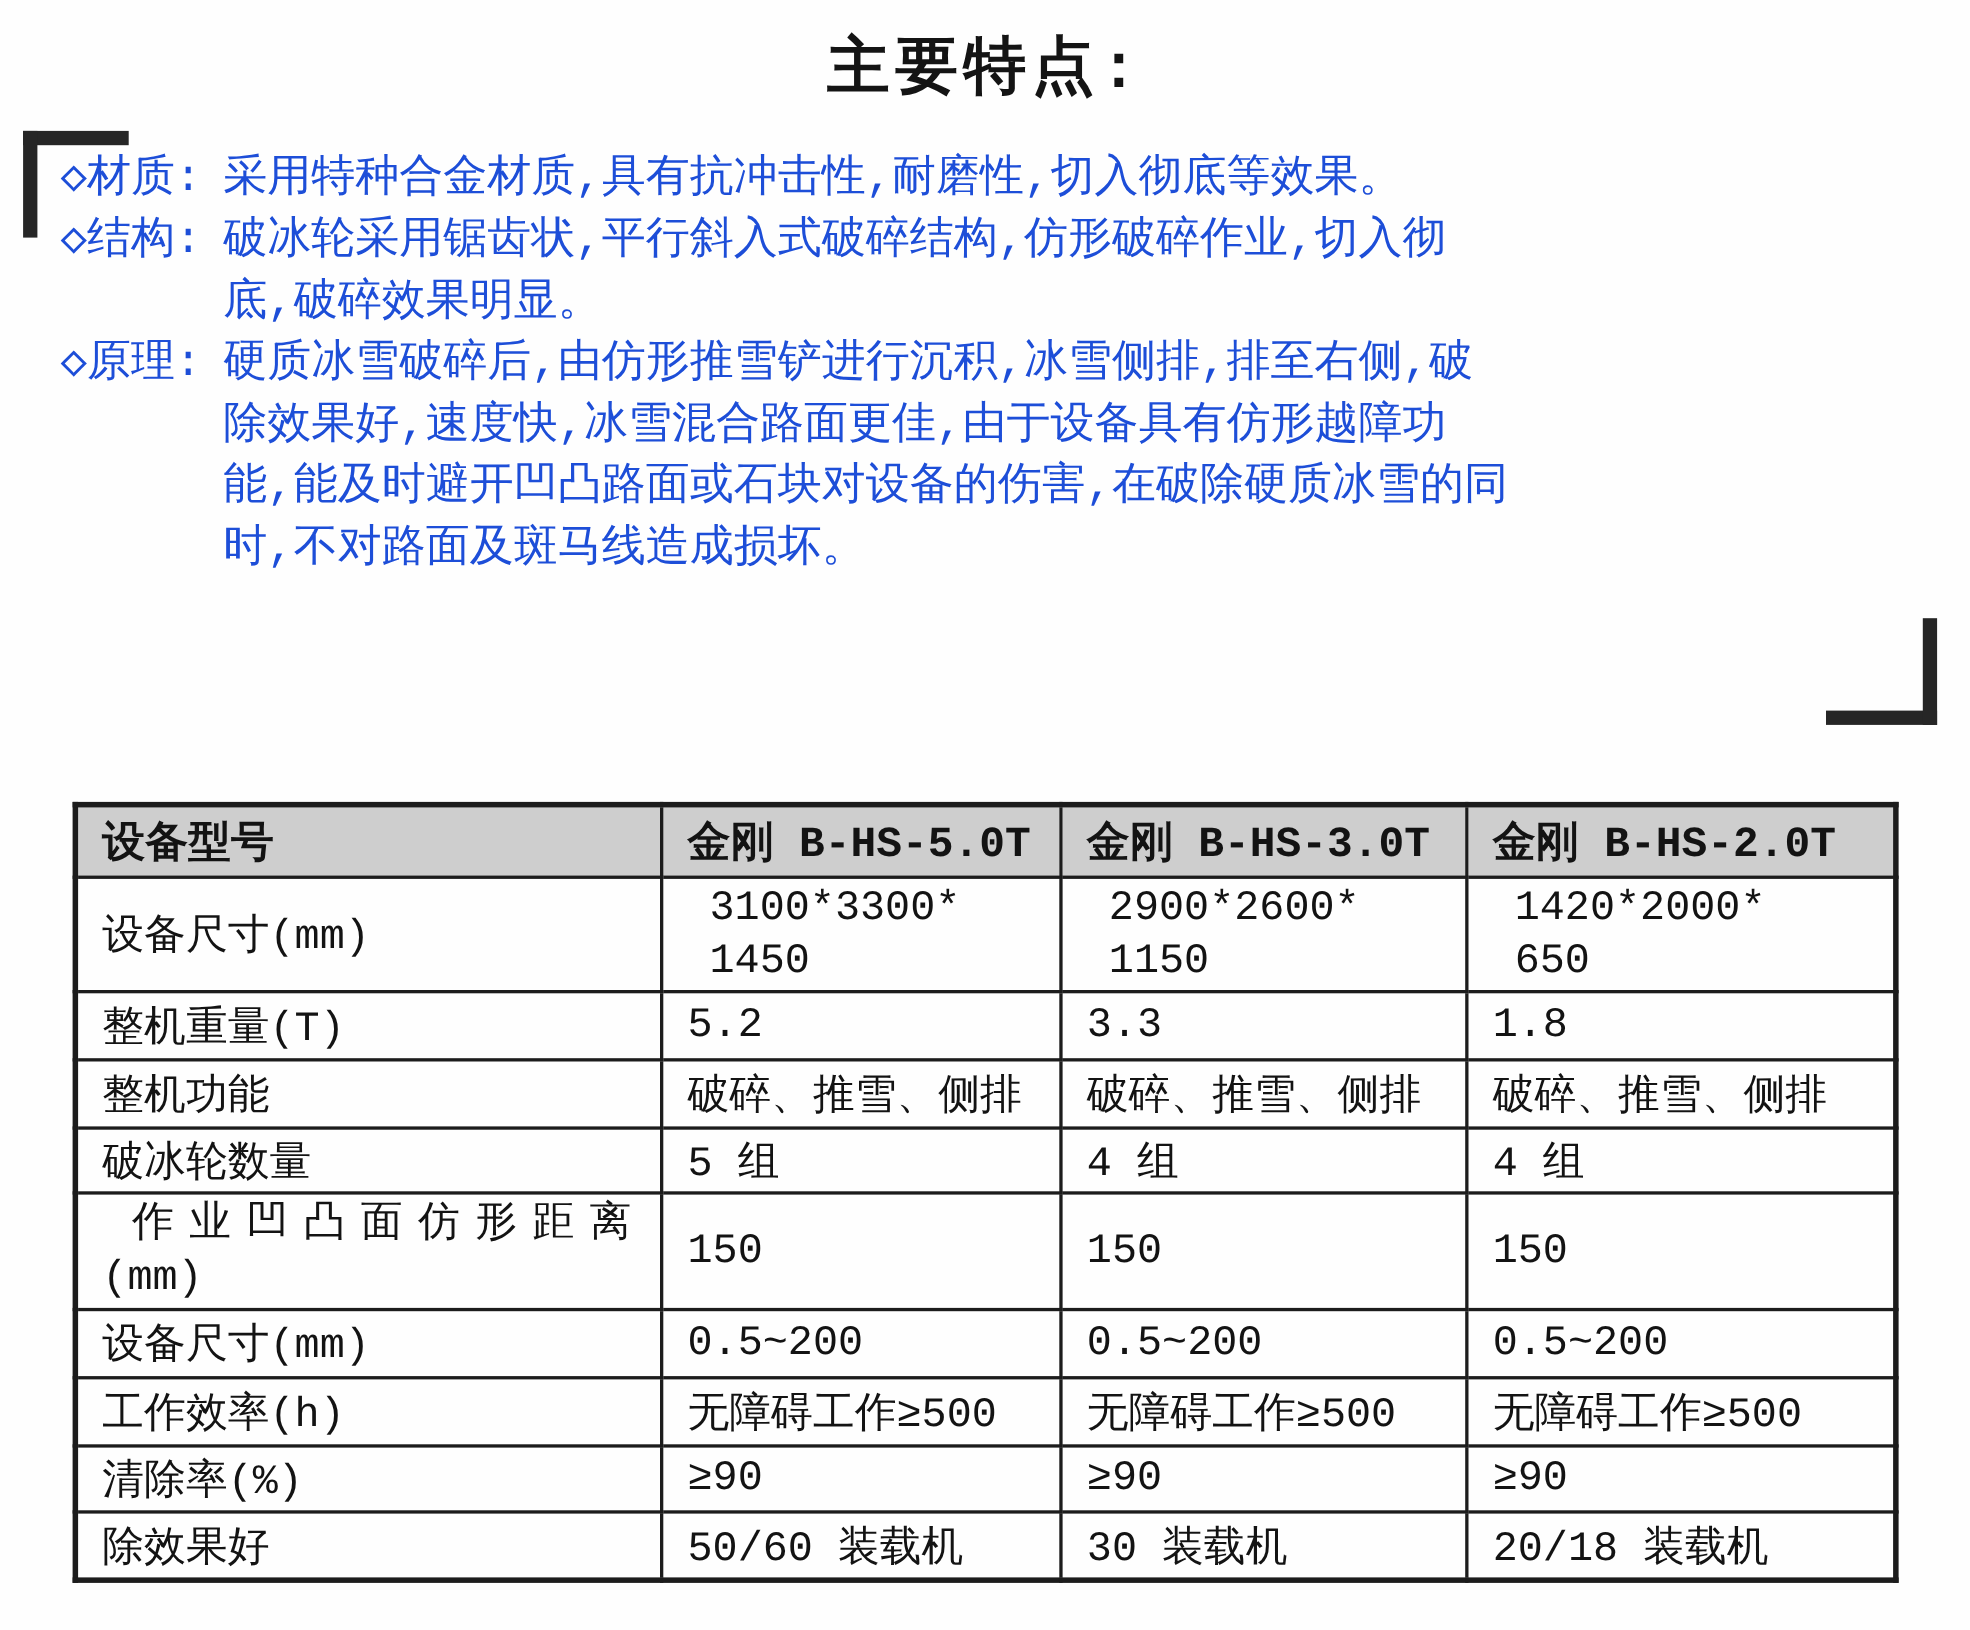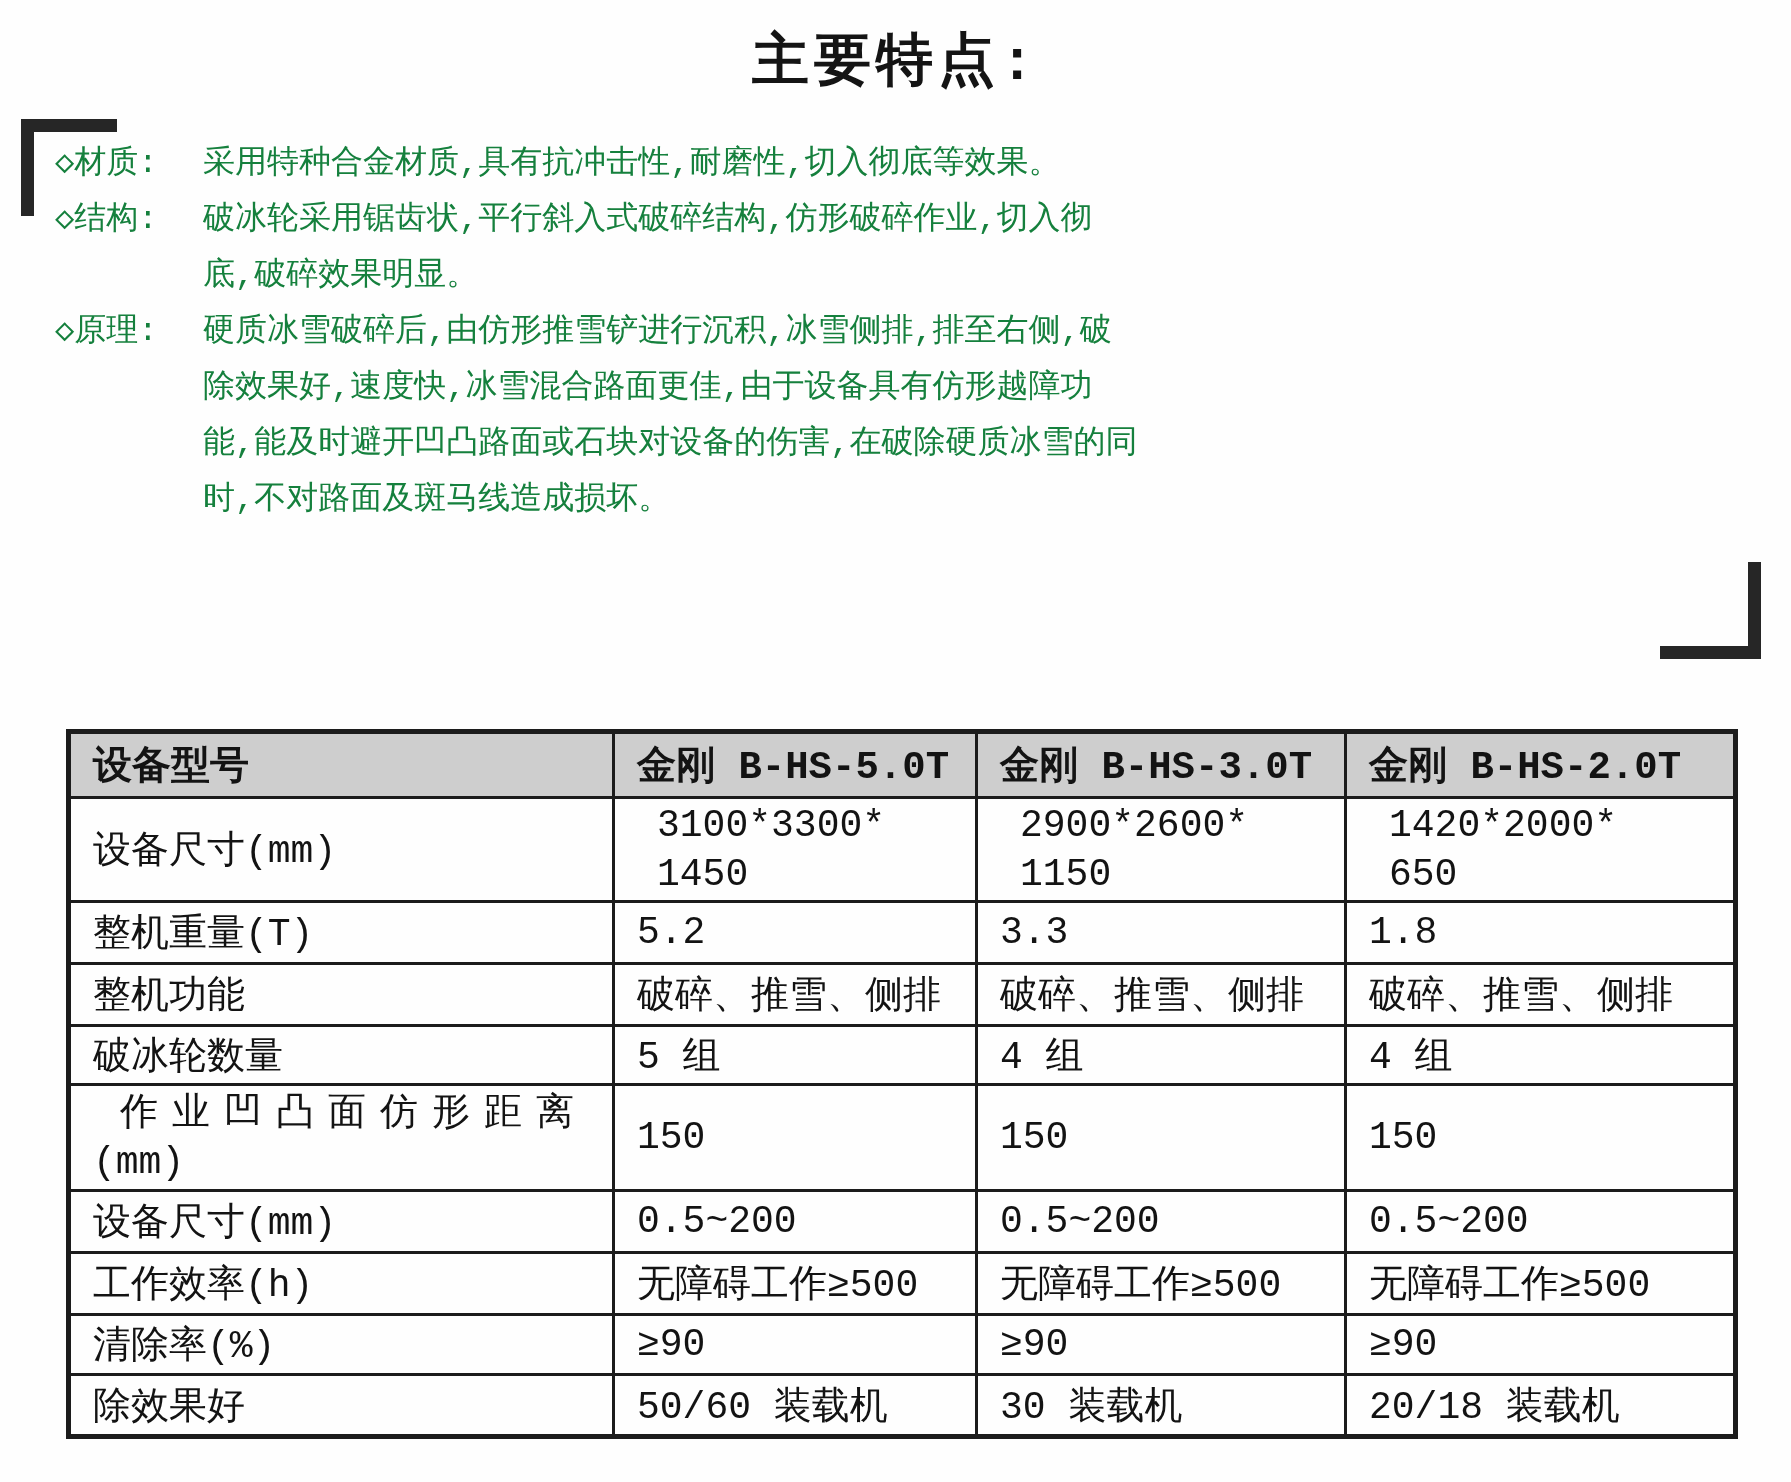--- a/index.html
+++ b/index.html
@@ -40,41 +40,41 @@
     left: 1660px; top: 562px;
     width: 101px; height: 97px;
     border-right: 13px solid #262626;
     border-bottom: 13px solid #262626;
   }
 
   
   .features {
     position: absolute;
     left: 55px; top: 136px;
-    font-size: 32px;
+    font-size: 40px;
     line-height: 56px;
     white-space: nowrap;
-    color: #15803d;
+    color: #1d4ed8;
   }
   .feature-line .prefix { display: inline-block; min-width: 148px; }
   .feature-line.cont { padding-left: 148px; }
 
   
   .spec-table {
     position: absolute;
     left: 66px; top: 729px;
     border-collapse: collapse;
     table-layout: fixed;
     font-size: 38px;
     color: #131313;
     border: 5px solid #1c1c1c;
   }
   .spec-table th, .spec-table td {
     border: 3px solid #1c1c1c;
-    padding: 0 24px 0 22px;
+    padding: 0 12px 0 22px;
     vertical-align: middle;
     text-align: left;
     font-weight: normal;
     overflow: hidden;
   }
   .spec-table thead th {
     background: #cecece;
     font-weight: bold;
     font-size: 39px;
   }

